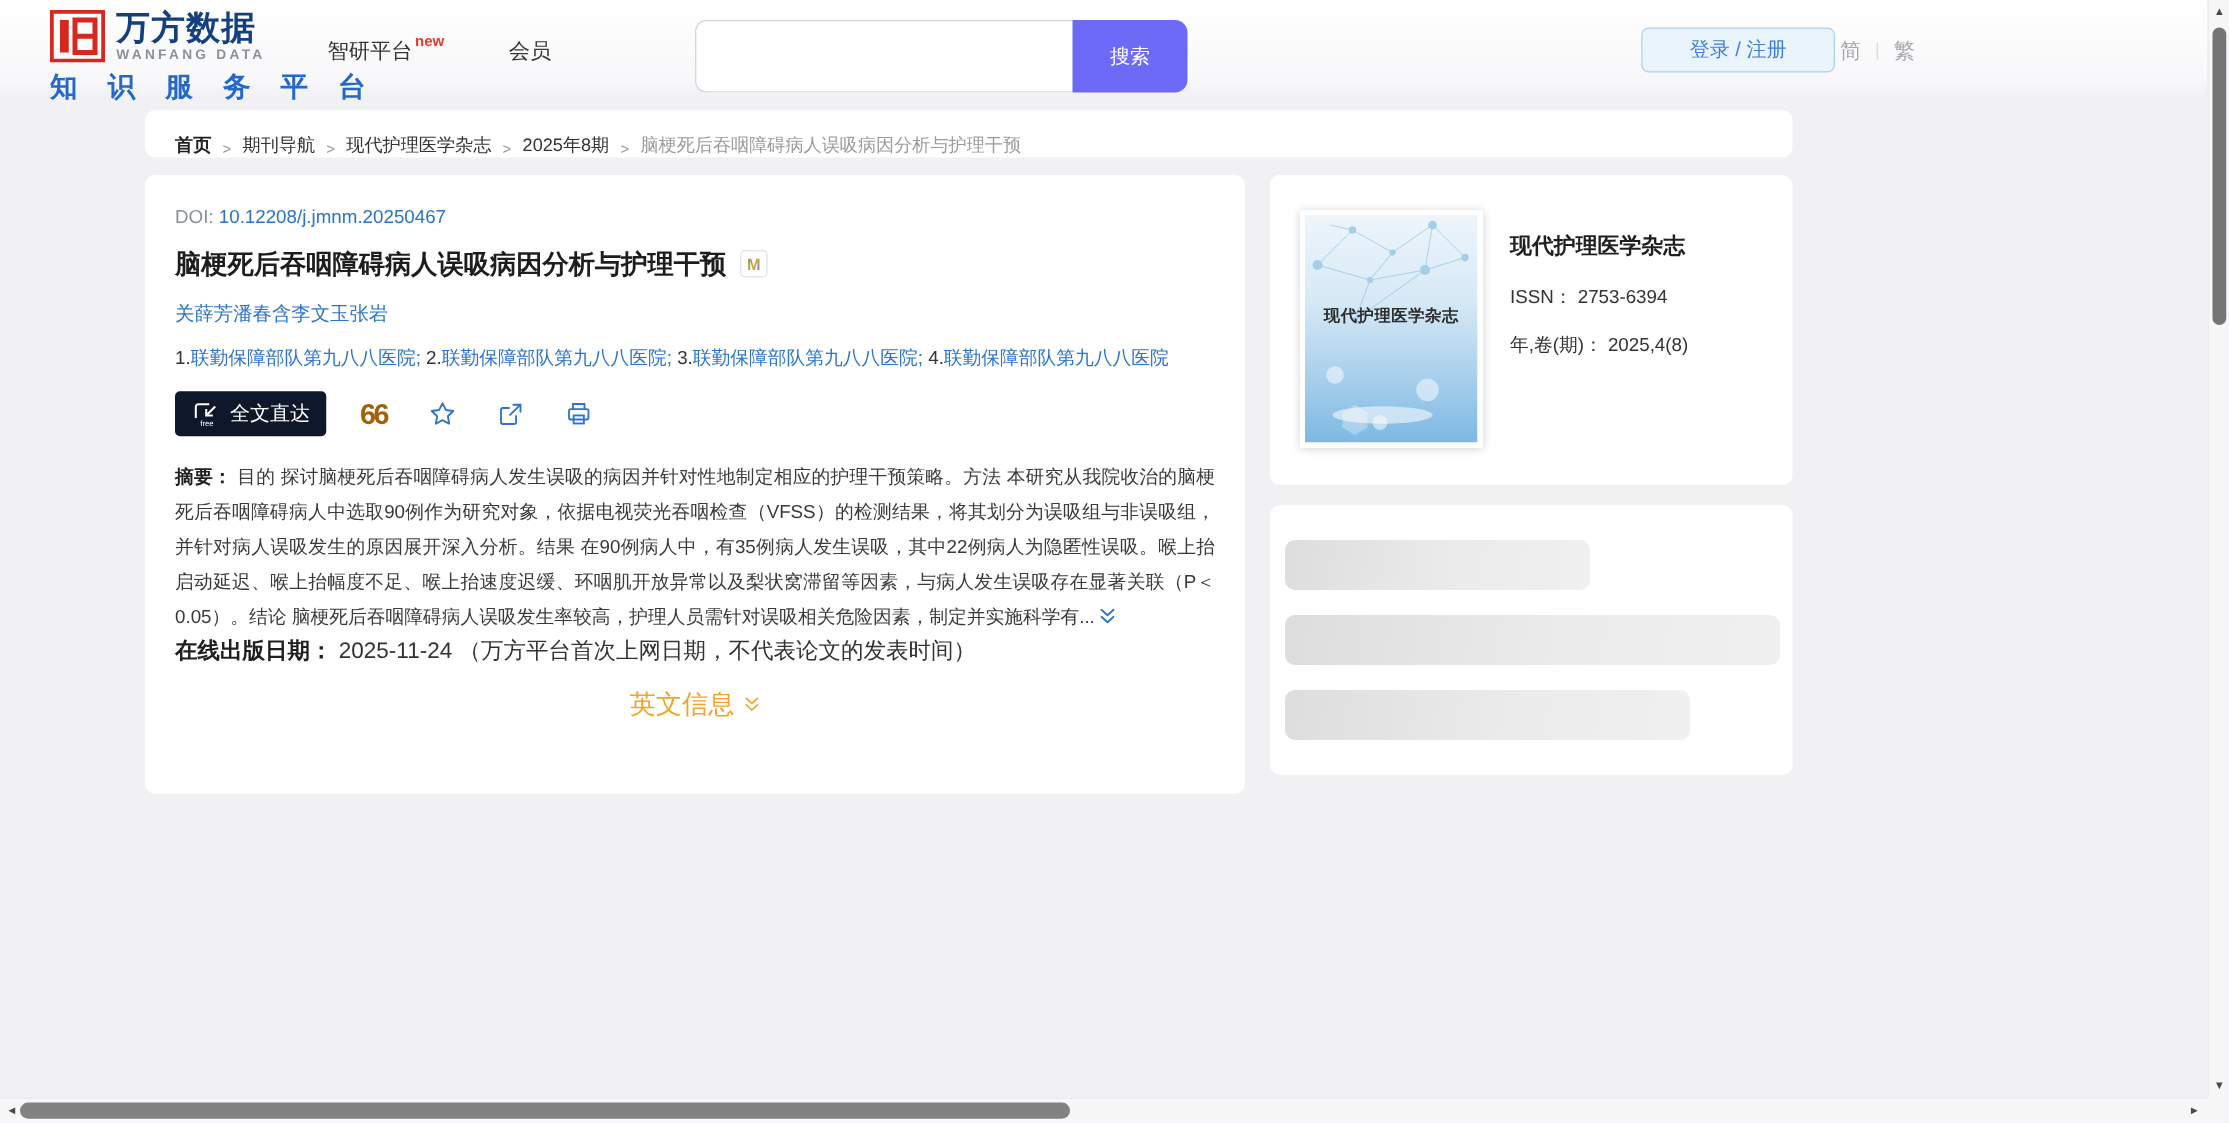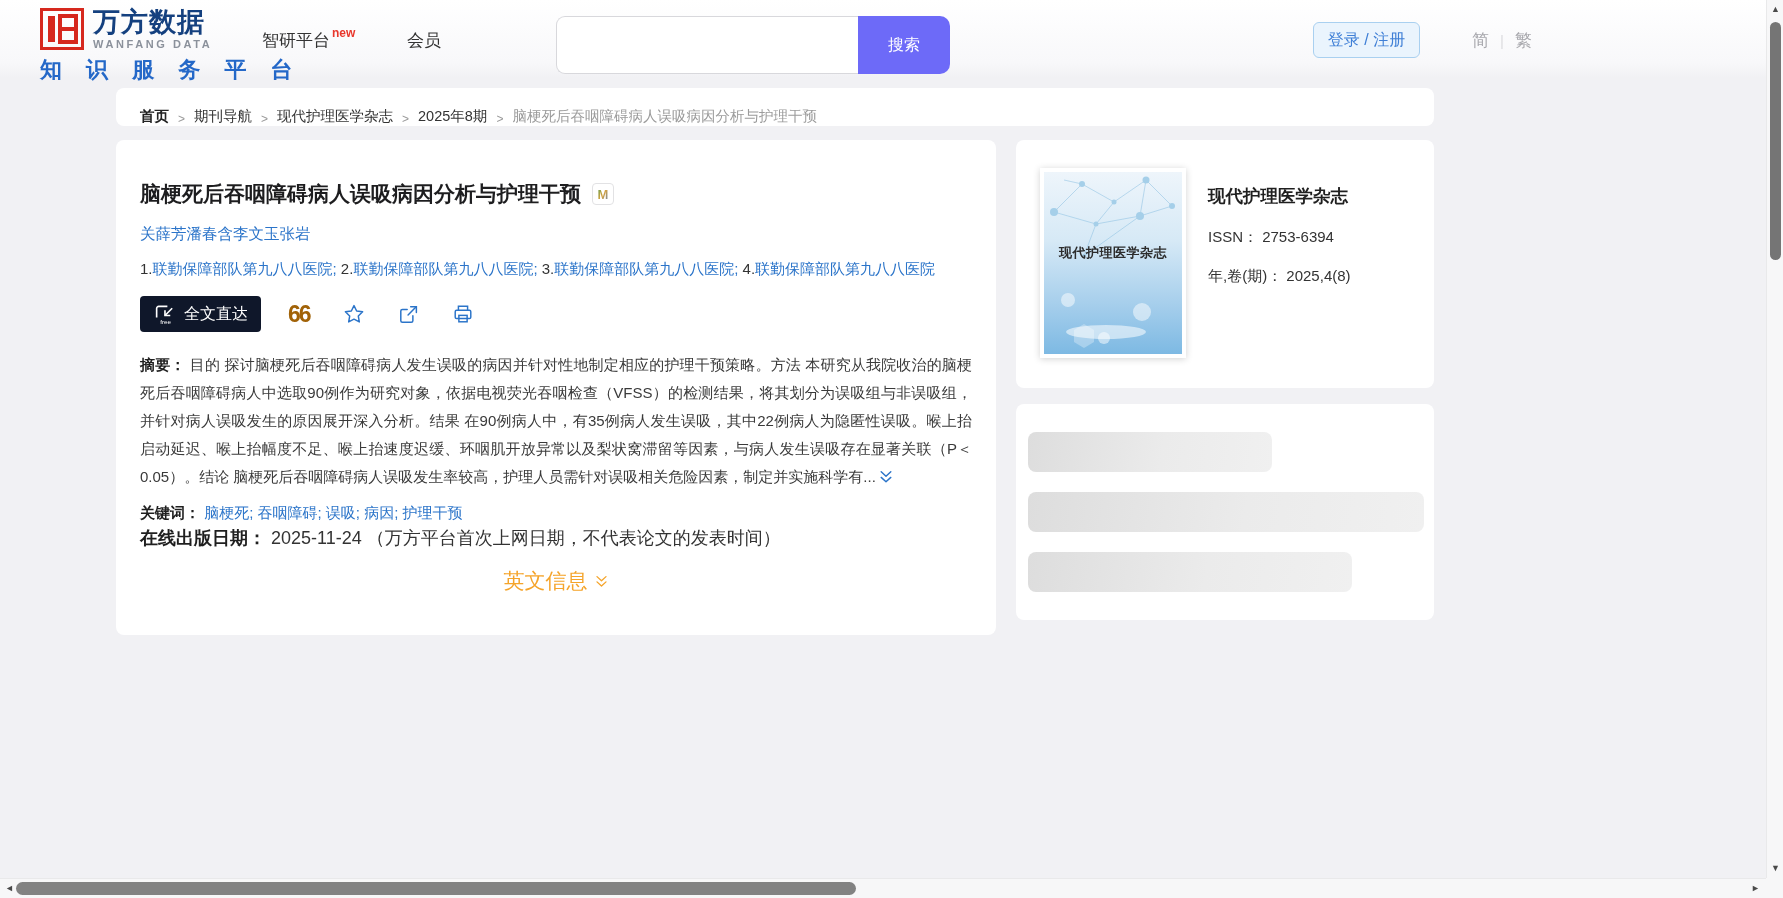--- a/index.html
+++ b/index.html
@@ -34,21 +34,21 @@
   .search-input {
     flex: 1; border: 1px solid #d8d8dc; border-right: none; border-radius: 9px 0 0 9px;
     padding: 0 14px; font-size: 15px; outline: none; background: #fff; color: #333;
   }
   .search-btn {
     width: 92px; border: none; background: #6d6af8; color: #fff; font-size: 16px;
     border-radius: 0 10px 10px 0; cursor: pointer; font-family: inherit;
   }
 
   .login-btn {
-    position: absolute; left: 1313px; top: 22px; width: 107px; height: 36px;
+    position: absolute; left: 1313px; top: 22px; width: 155px; height: 36px;
     background: #eaf4fd; border: 1px solid #a9d0f0; border-radius: 6px;
     color: #3f7fd6; font-size: 16px; display: flex; align-items: center; justify-content: center;
     cursor: pointer;
   }
   .lang { position: absolute; left: 1472px; top: 29px; font-size: 17px; color: #a8a8ad; display: flex; gap: 11px; align-items: center; }
   .lang-divider { color: #dcdce0; font-size: 15px; }
 
   
   .breadcrumb {
     position: absolute; left: 116px; top: 88px; width: 1318px; height: 38px;
@@ -193,20 +193,24 @@
   <a class="bc-item">期刊导航</a>
   <span class="bc-sep">&gt;</span>
   <a class="bc-item">现代护理医学杂志</a>
   <span class="bc-sep">&gt;</span>
   <a class="bc-item">2025年8期</a>
   <span class="bc-sep">&gt;</span>
   <span class="bc-current">脑梗死后吞咽障碍病人误吸病因分析与护理干预</span>
 </div>
 
 <div class="article-card">
+  <div class="doi-line">
+    <span>DOI:</span>
+    <a class="link">10.12208/j.jmnm.20250467</a>
+  </div>
 
   <div class="article-title">
     <span>脑梗死后吞咽障碍病人误吸病因分析与护理干预</span>
     <span class="badge-m">M</span>
   </div>
 
   <div class="authors">
     <a class="link">关薛芳</a>
     <a class="link">潘春含</a>
     <a class="link">李文玉</a>
@@ -257,28 +261,20 @@
   </div>
 
   <div class="abstract">
     <span class="para-label">摘要：</span>
     <span>目的 探讨脑梗死后吞咽障碍病人发生误吸的病因并针对性地制定相应的护理干预策略。方法 本研究从我院收治的脑梗死后吞咽障碍病人中选取90例作为研究对象，依据电视荧光吞咽检查（VFSS）的检测结果，将其划分为误吸组与非误吸组，并针对病人误吸发生的原因展开深入分析。结果 在90例病人中，有35例病人发生误吸，其中22例病人为隐匿性误吸。喉上抬启动延迟、喉上抬幅度不足、喉上抬速度迟缓、环咽肌开放异常以及梨状窝滞留等因素，与病人发生误吸存在显著关联（P＜0.05）。结论 脑梗死后吞咽障碍病人误吸发生率较高，护理人员需针对误吸相关危险因素，制定并实施科学有...</span><svg class="inline-chevron" width="16" height="16" viewBox="0 0 20 20" fill="none" stroke="#2b74c9" stroke-width="1.8" stroke-linecap="round" stroke-linejoin="round">
         <path d="M4 3.5 l6 5.5 6-5.5"></path>
         <path d="M4 10.5 l6 5.5 6-5.5"></path>
       </svg>
   </div>
 
-  <div class="keywords">
-    <span class="para-label">关键词：</span>
-    <a class="link">脑梗死</a><span class="link">;</span>
-    <a class="link">吞咽障碍</a><span class="link">;</span>
-    <a class="link">误吸</a><span class="link">;</span>
-    <a class="link">病因</a><span class="link">;</span>
-    <a class="link">护理干预</a>
-  </div>
 
   <div class="pubdate">
     <span class="para-label">在线出版日期：</span>
     <span>2025-11-24</span>
     <span>（万方平台首次上网日期，不代表论文的发表时间）</span>
   </div>
 
   <div class="english-info">
     <span>英文信息</span>
     <svg width="15" height="15" viewBox="0 0 20 20" fill="none" stroke="#f5a42a" stroke-width="1.8" stroke-linecap="round" stroke-linejoin="round">

